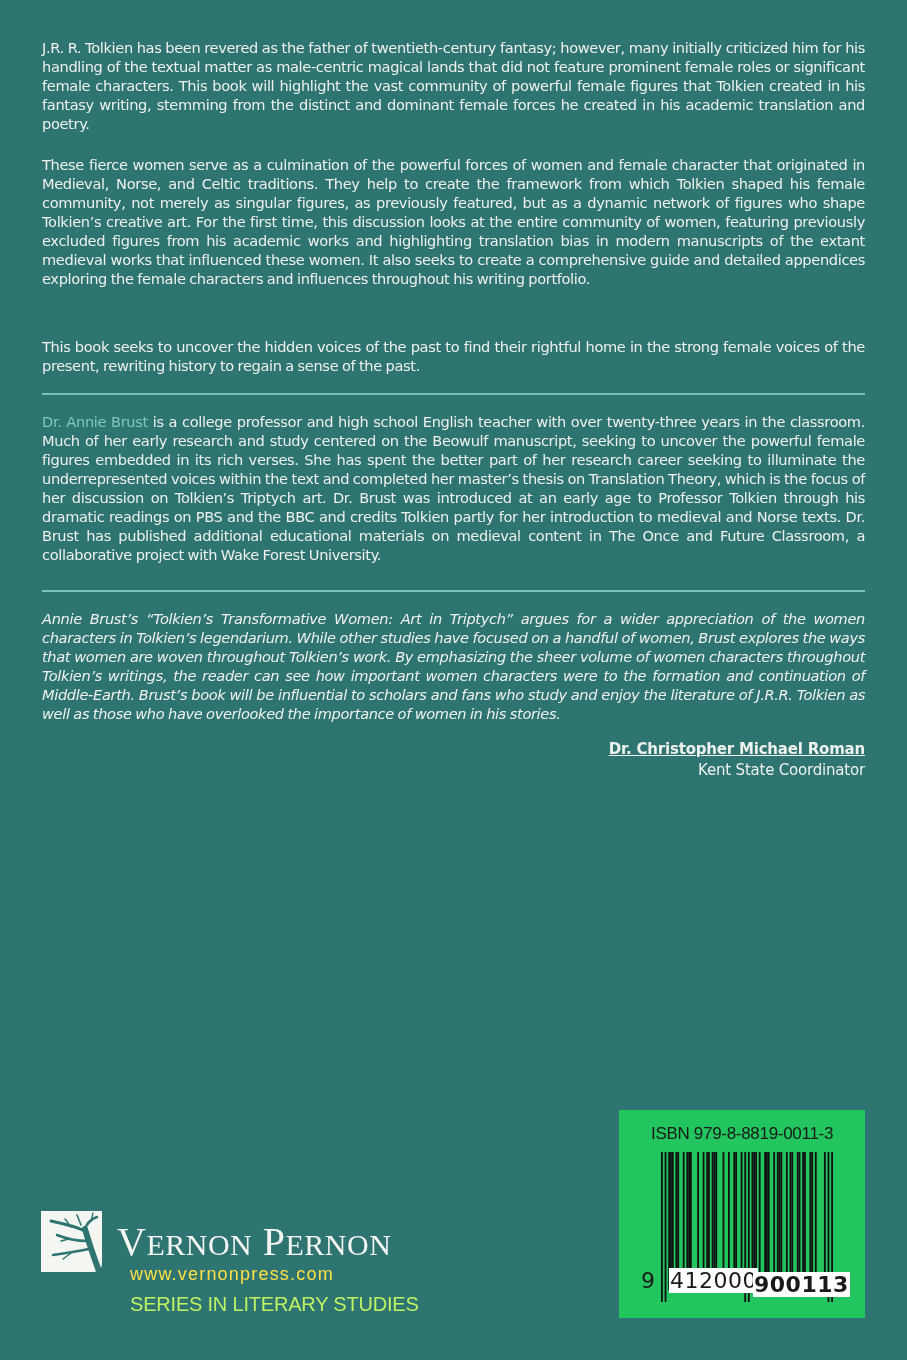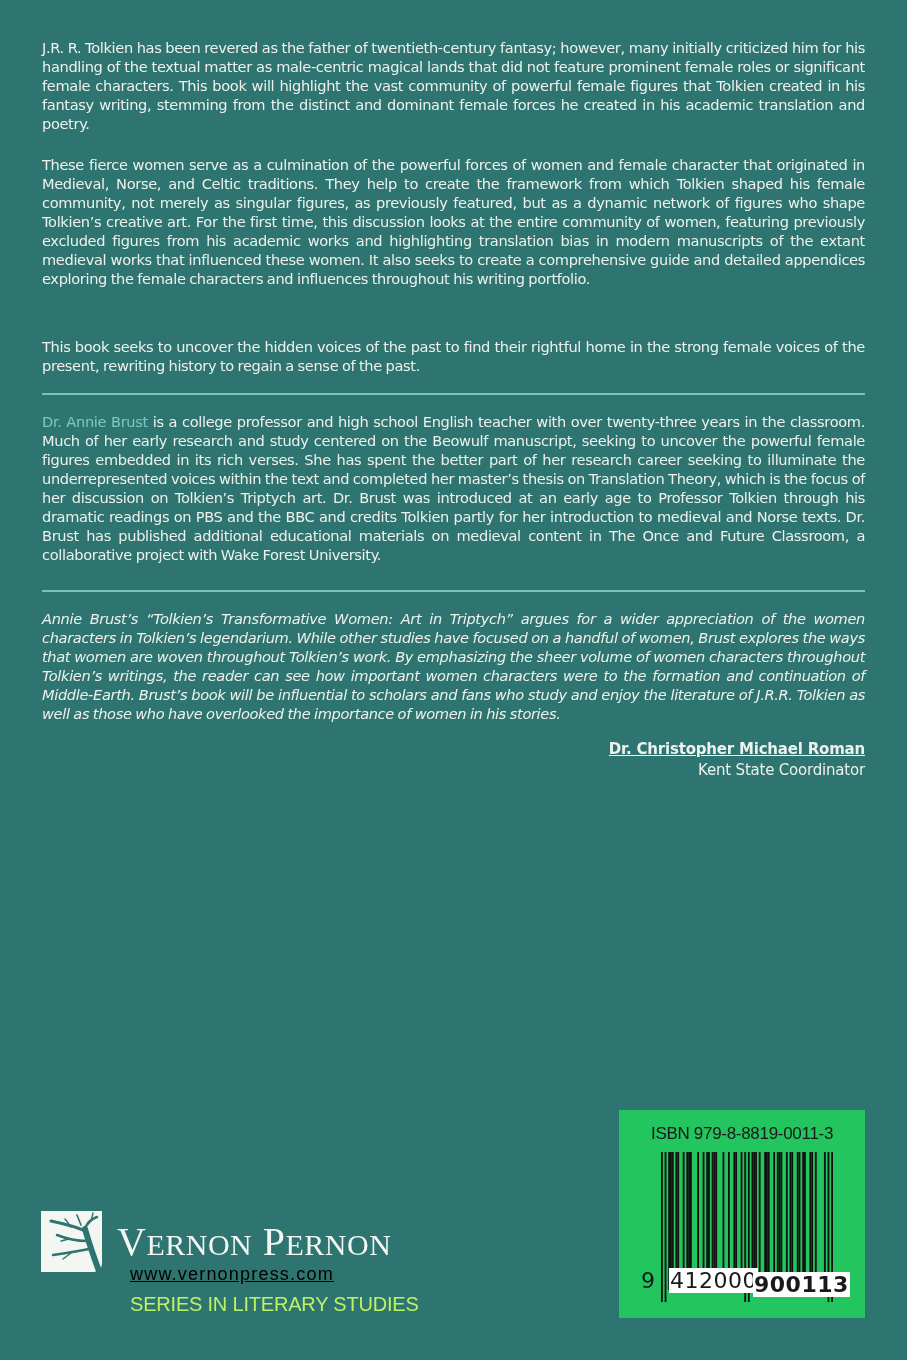--- a/index.html
+++ b/index.html
@@ -56,22 +56,21 @@
   }
   .logo-name {
     position:absolute; left:117px; top:1222px;
     font-family:"Liberation Serif", serif; color:#f4f6f2;
     font-size:40px; letter-spacing:0.5px; line-height:40px;
   }
   .logo-name .small { font-size:30px; }
   .logo-url {
     position:absolute; left:130px; top:1264px;
     font-family:"Liberation Sans", sans-serif; font-size:18px; letter-spacing:1.2px;
-    color:#000000;
-    text-decoration:underline;
+    color:#fde047;
   }
   .series {
     position:absolute; left:130px; top:1293px;
     font-family:"Liberation Sans", sans-serif; font-size:20px; letter-spacing:-0.2px;
     color:#bef264;
   }
 </style>
 </head>
 <body>
 

